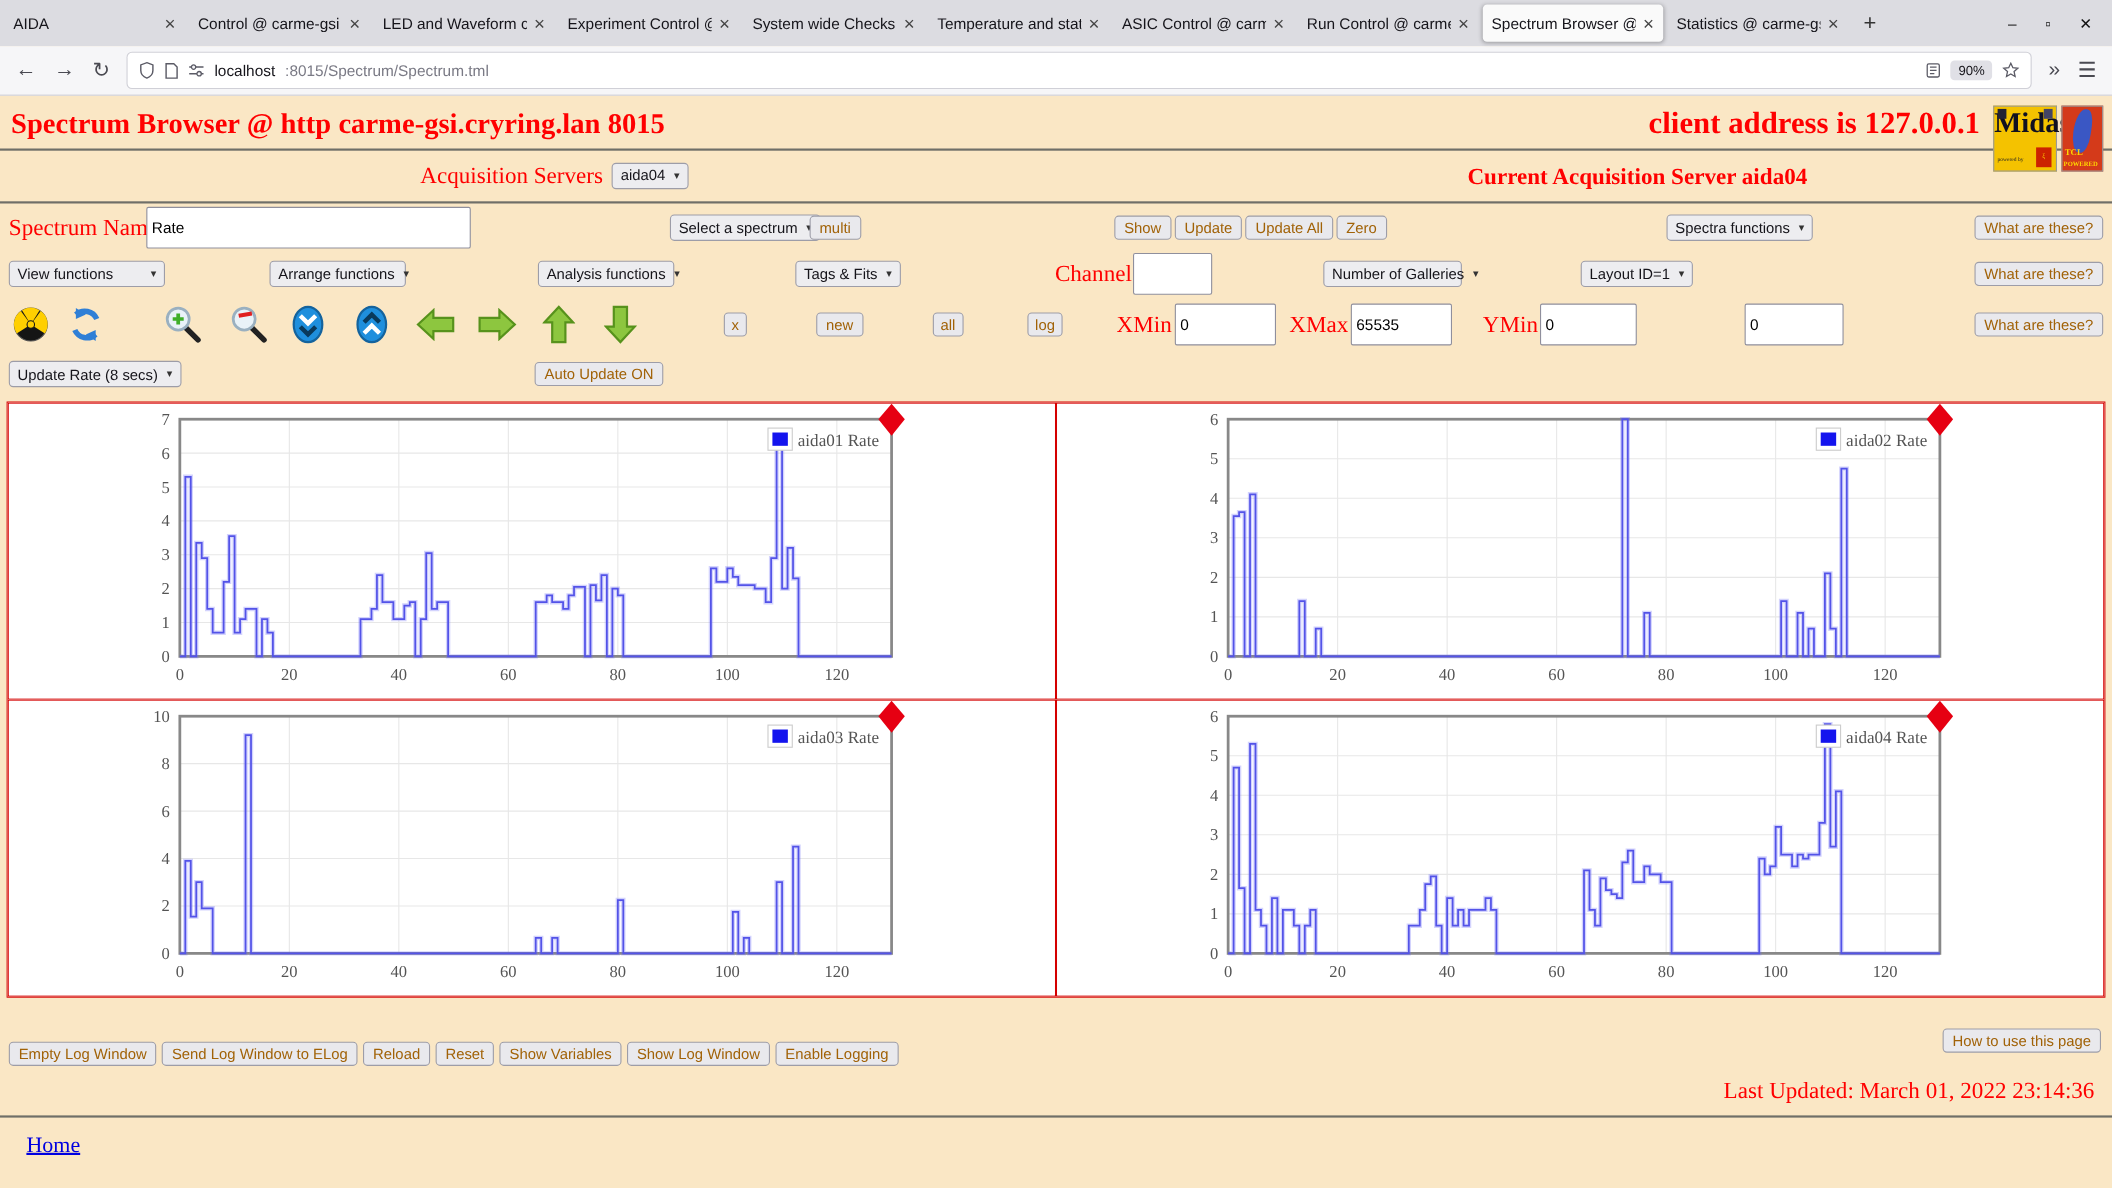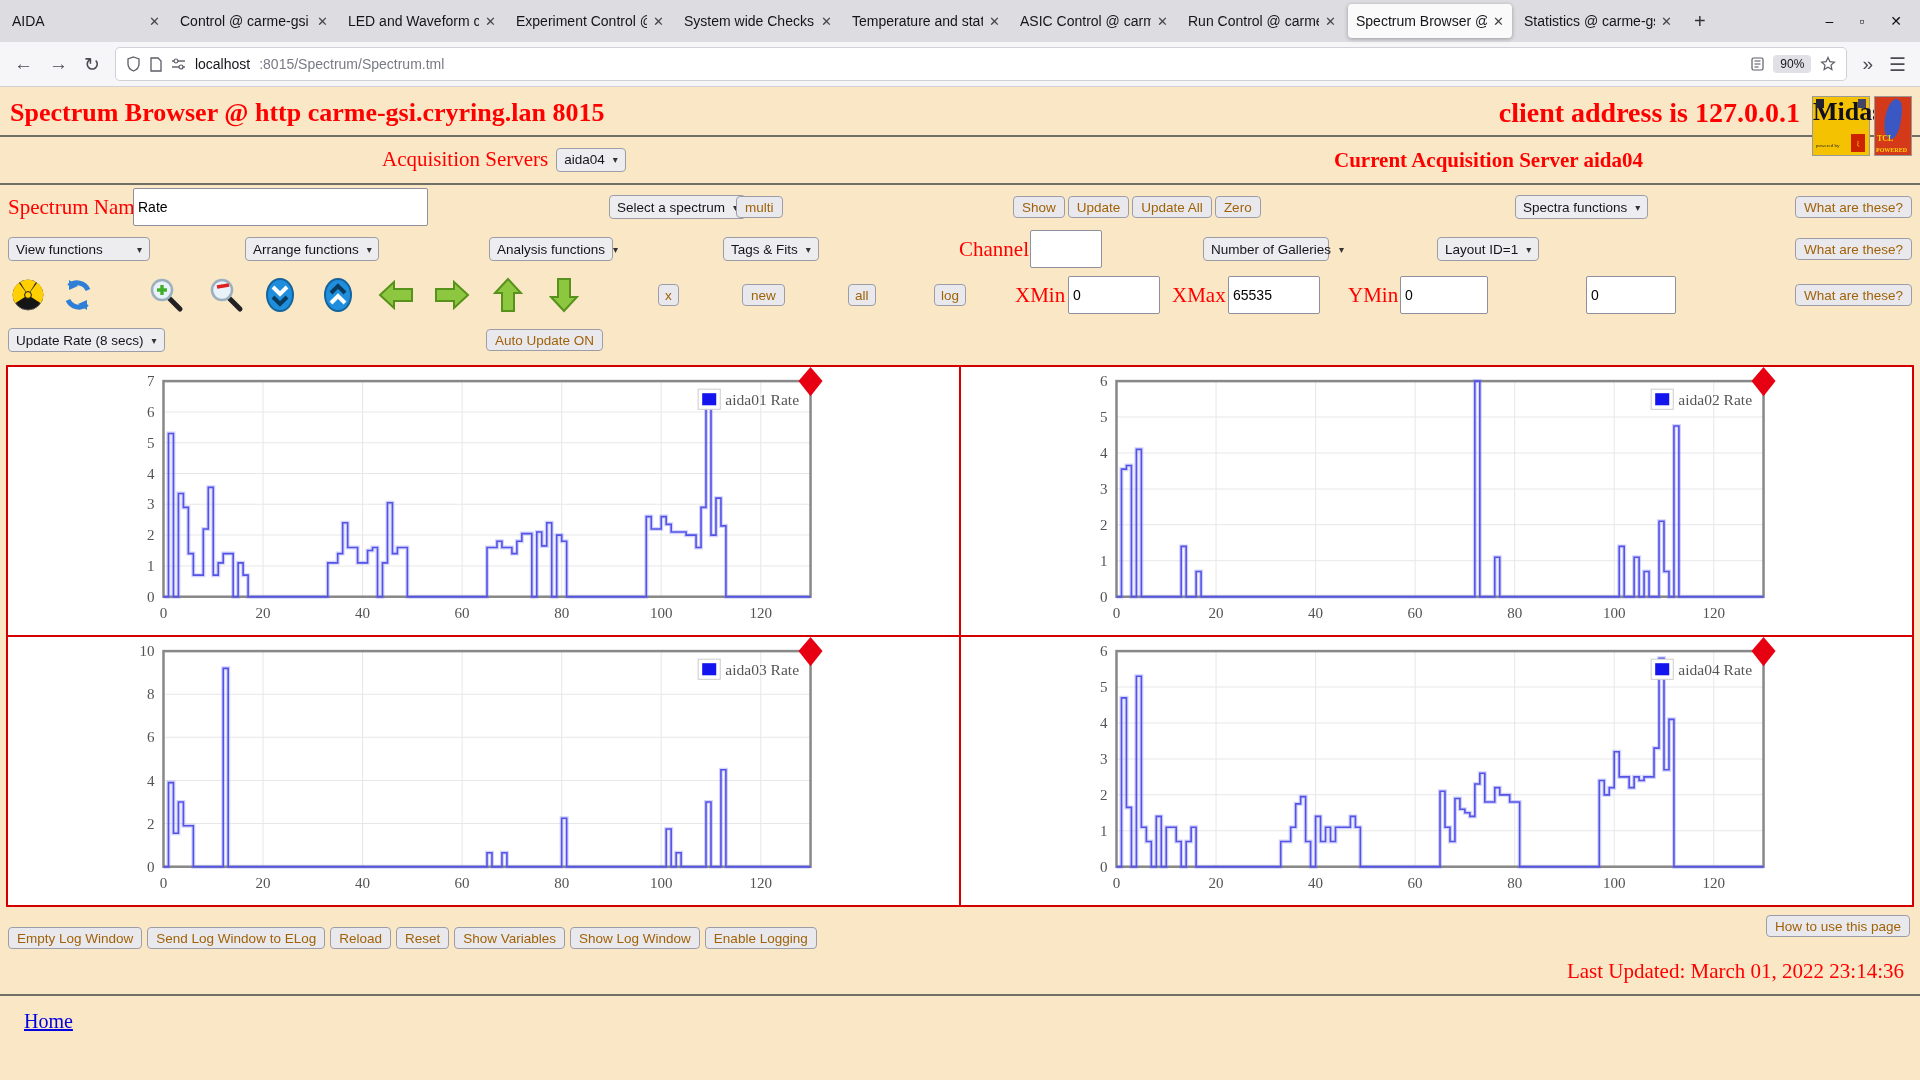--- a/index.html
+++ b/index.html
@@ -54,21 +54,21 @@
   .btn-group{display:inline-flex;gap:3px;}
   .select{display:inline-flex;align-items:center;justify-content:space-between;gap:8px;background:#ededf0;border:1px solid #9d9da8;border-radius:4px;padding:2px 7px;font-size:13.5px;font-family:"Liberation Sans",sans-serif;color:#15141a;white-space:nowrap;height:24px;box-sizing:border-box;}
   .select .caret{font-size:10px;color:#333;}
   .tinput{background:#fff;border:1px solid #8f8f9d;height:38px;box-sizing:border-box;font-size:14px;font-family:"Liberation Sans",sans-serif;padding:0 4px;color:#000;border-radius:2px;}
   .tool-icon{width:36px;height:36px;display:inline-flex;align-items:center;justify-content:center;}
   
   .charts-grid{margin:6px 6px 0 6px;border:1px solid #d40000;display:grid;grid-template-columns:1fr 1fr;}
   .chart-cell{border:1px solid #d40000;background:#fff;height:268px;position:relative;}
   .chart-cell svg{width:100%;height:100%;display:block;}
   
-  .log-row{position:relative;display:flex;gap:5px;padding:20px 8px 2px 8px;}
+  .log-row{position:relative;display:flex;gap:5px;padding:20px 8px 2px 8px;margin-top:20px;}
   .help-btn{position:absolute;right:10px;top:8px;}
   .last-updated{color:#f00;font-family:"Liberation Serif",serif;font-size:21px;text-align:right;padding:8px 16px 10px 0;}
   .home-link{display:inline-block;margin:14px 0 0 24px;color:#0000e0;text-decoration:underline;font-family:"Liberation Serif",serif;font-size:20px;}
 </style>
 </head>
 <body>
 
 <div class="tabbar">
   <div class="tabs" id="tabs">
       <div class="tab">
@@ -218,21 +218,21 @@
           <span class="caret">▾</span>
         </span>
       <button class="abs btn" style="right:8px">What are these?</button>
     </div>
 
     <div class="ctl-row row-func">
       <span class="abs select" style="left:8px;width:142px">
           <span>View functions</span>
           <span class="caret">▾</span>
         </span>
-      <span class="abs select" style="left:245px;width:134px">
+      <span class="abs select" style="left:245px;width:124px">
           <span>Arrange functions</span>
           <span class="caret">▾</span>
         </span>
       <span class="abs select" style="left:489px;width:124px">
           <span>Analysis functions</span>
           <span class="caret">▾</span>
         </span>
       <span class="abs select" style="left:723px">
           <span>Tags &amp; Fits</span>
           <span class="caret">▾</span>

